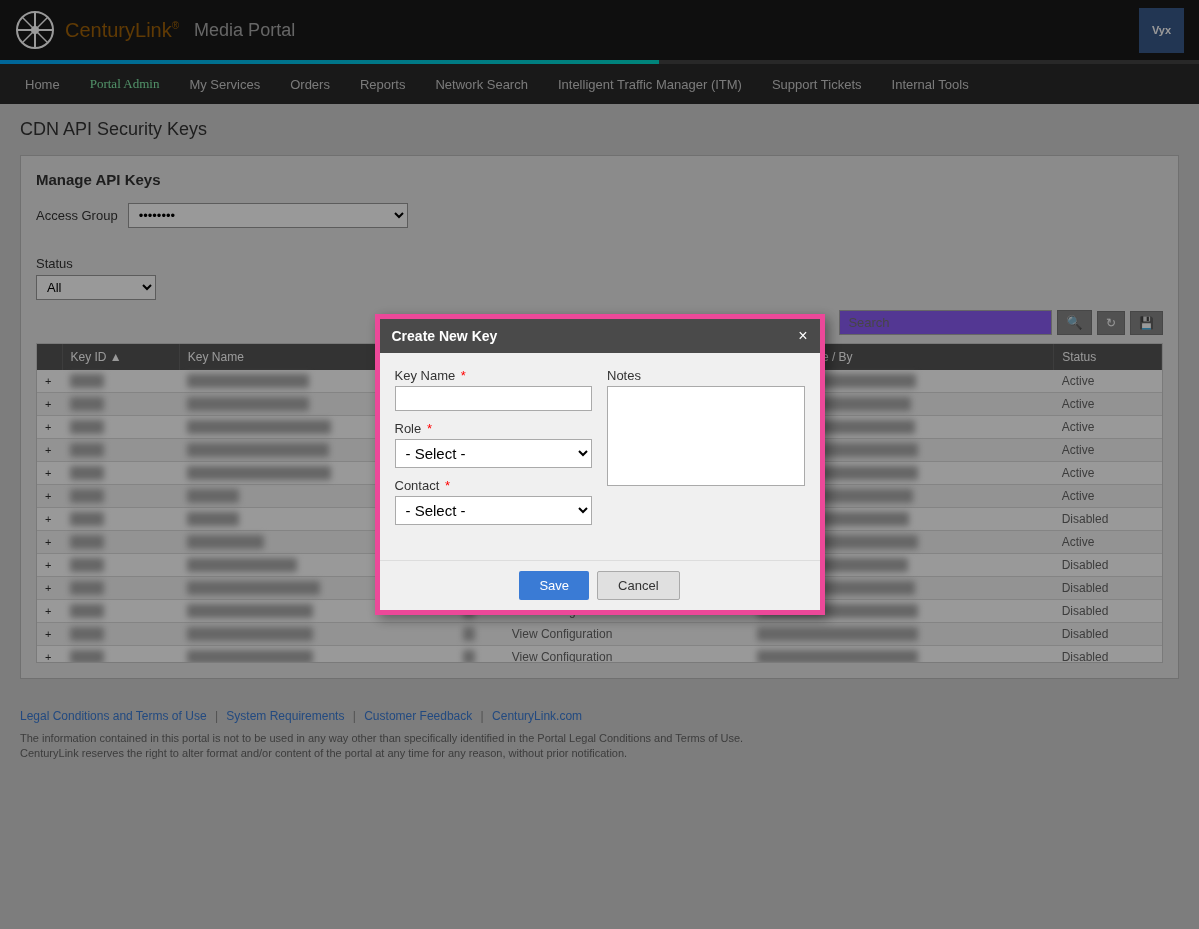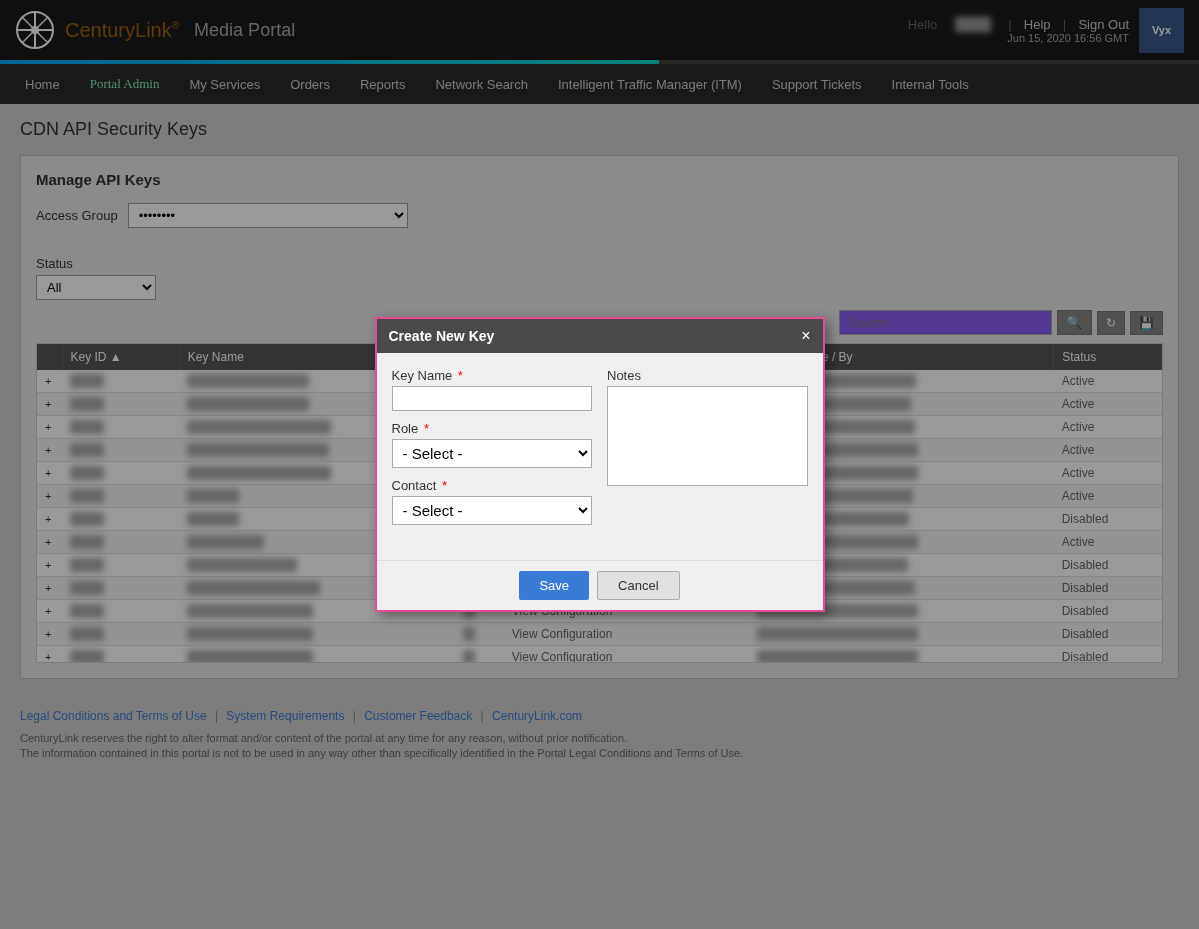--- a/index.html
+++ b/index.html
@@ -224,21 +224,21 @@
       background: rgba(0,0,0,0.4);
       z-index: 100;
       display: flex;
       align-items: center;
       justify-content: center;
     }
 
     
     .modal {
       background: #fff;
-      border: 2px solid #ec4899;
+      border: 5px solid #ec4899;
       width: 450px;
       box-shadow: 4px 4px 12px rgba(0,0,0,0.4);
       z-index: 101;
     }
     .modal-header {
       background: #4a4a4a;
       color: #fff;
       padding: 8px 12px;
       display: flex;
       justify-content: space-between;
@@ -382,31 +382,20 @@
       <line x1="7" y1="7" x2="33" y2="33" stroke="white" stroke-width="1.5"></line>
       <line x1="33" y1="7" x2="7" y2="33" stroke="white" stroke-width="1.5"></line>
       <circle cx="20" cy="20" r="4" fill="white"></circle>
     </svg>
     <span class="brand-name">
       <span>CenturyLink</span><span style="font-size:10px;vertical-align:super;">®</span>
     </span>
     <span class="portal-text">Media Portal</span>
   </div>
   <div class="header-right">
-    <div>
-      <div class="header-links">
-        <span>Hello</span>&nbsp;
-        <span class="redacted">••••••••</span>
-        &nbsp;<span style="color:#666;">|</span>&nbsp;
-        <a href="#">Help</a>
-        <span style="color:#666;">&nbsp;|&nbsp;</span>
-        <a href="#">Sign Out</a>
-      </div>
-      <div class="datetime">Jun 15, 2020 16:56 GMT</div>
-    </div>
     <div class="vyx-badge">
       <span>Vyx</span>
     </div>
   </div>
 </div>
 
 <div class="progress-bar">
   <div class="progress-bar-fill"></div>
 </div>
 
@@ -645,15 +634,15 @@
 <div class="footer">
   <div class="footer-links">
     <a href="#">Legal Conditions and Terms of Use</a>
     <span>&nbsp;|&nbsp;</span>
     <a href="#">System Requirements</a>
     <span>&nbsp;|&nbsp;</span>
     <a href="#">Customer Feedback</a>
     <span>&nbsp;|&nbsp;</span>
     <a href="#">CenturyLink.com</a>
   </div>
+  <div class="footer-text">The information contained in this portal is not to be used in any way other than specifically identified in the Portal Legal Conditions and Terms of Use.</div>
   <div class="footer-text">CenturyLink reserves the right to alter format and/or content of the portal at any time for any reason, without prior notification.</div>
-  <div class="footer-text">The information contained in this portal is not to be used in any way other than specifically identified in the Portal Legal Conditions and Terms of Use.</div>
 </div>
 
 </body></html>

